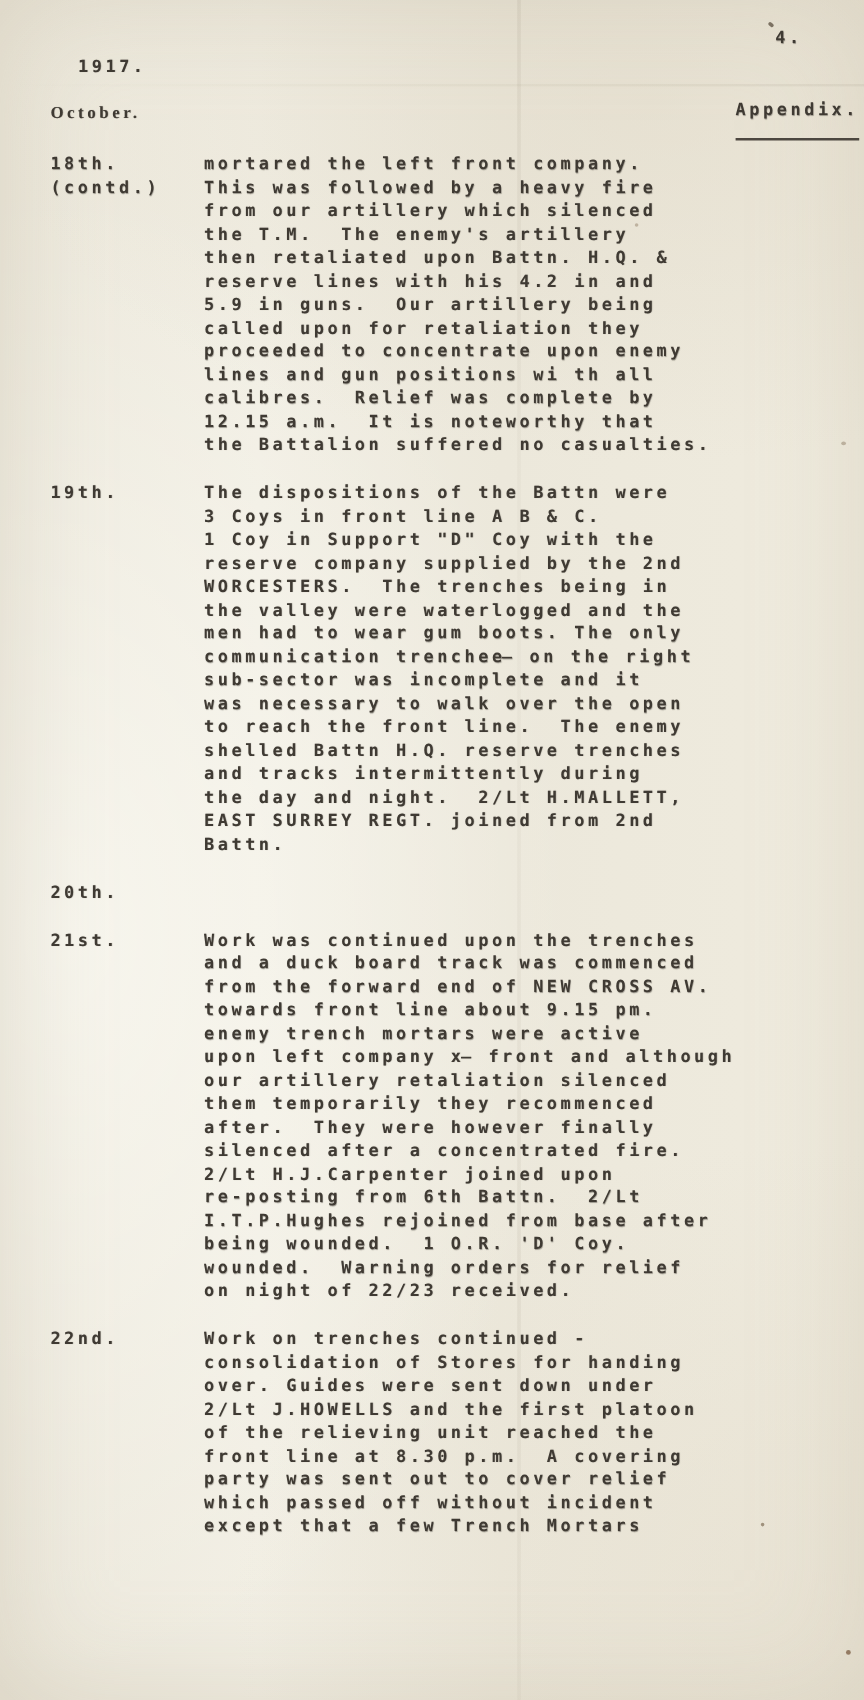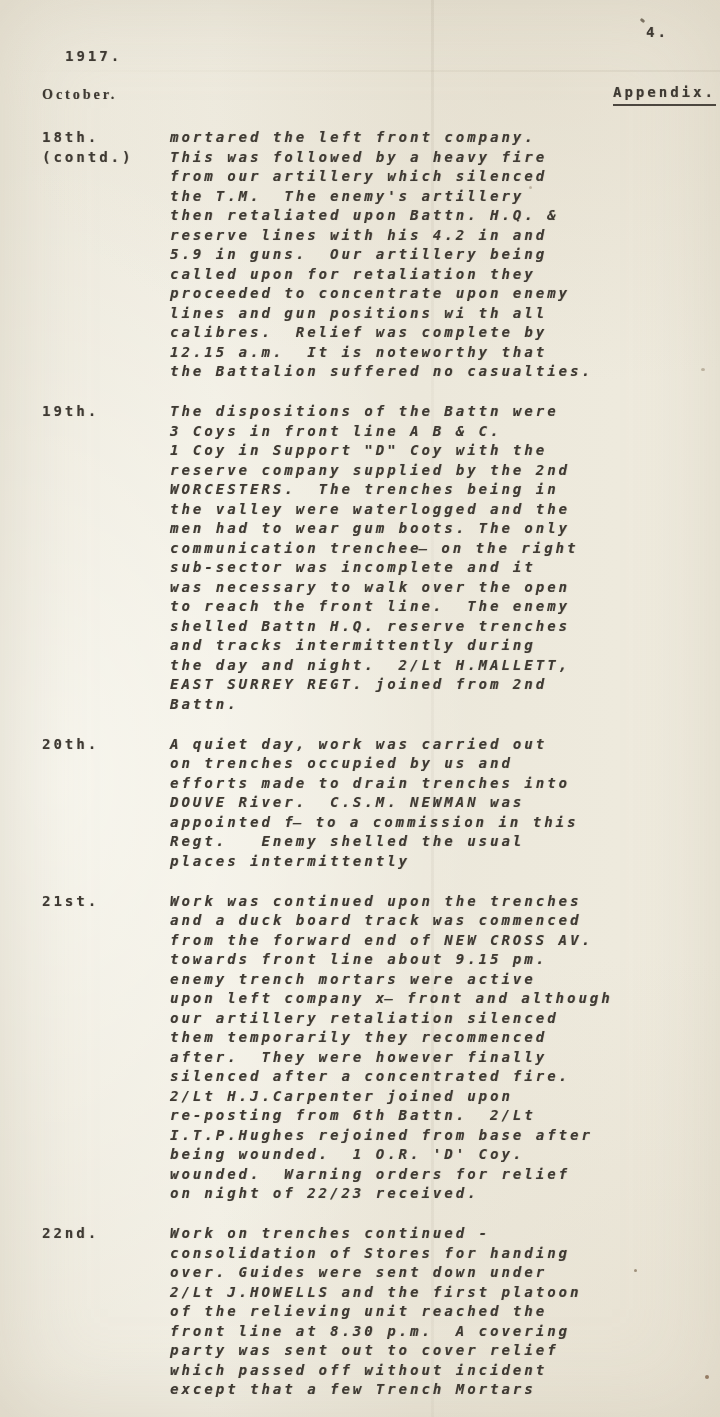--- a/index.html
+++ b/index.html
@@ -30,26 +30,26 @@
     position: absolute; left: 0; right: 0; top: 70px; height: 2px;
     background: linear-gradient(90deg, rgba(120,108,88,0.0), rgba(120,108,88,0.06) 55%, rgba(120,108,88,0.09) 90%);
   }
   .speck { position: absolute; border-radius: 50%; }
   .page-number { position: absolute; top: 23px; left: 646px; }
   .year       { position: absolute; top: 47px; left: 42px; margin-left: 23px; }
   .month      { position: absolute; top: 85px; left: 42px; font-family: Liberation Serif, serif; }
   .appendix   {
     position: absolute; top: 83px; left: 613px;
     border-bottom: 2.5px solid rgba(63,58,51,0.92);
-    padding-bottom: 1px;
+    padding-bottom: 12px;
   }
   .entries { position: absolute; top: 128px; left: 0; width: 720px; padding-left: 42px; box-sizing: border-box; }
   .entry { display: flex; align-items: flex-start; margin-bottom: 20.5px; }
   .entry-date { width: 128px; flex: 0 0 128px; white-space: pre; }
-  .entry-body { white-space: pre; font-style: italic; }
+  .entry-body { white-space: pre; }
 </style>
 </head>
 <body>
 
 <div class="page">
 
   <div class="crease-v"></div>
   <div class="crease-h"></div>
 
   <div class="speck" style="left:640px; top:19px; width:5px; height:3px; background:rgba(90,78,62,0.75); transform:rotate(40deg); border-radius:2px;"></div>
@@ -98,27 +98,20 @@
 to reach the front line.  The enemy
 shelled Battn H.Q. reserve trenches
 and tracks intermittently during
 the day and night.  2/Lt H.MALLETT,
 EAST SURREY REGT. joined from 2nd
 Battn.</div>
     </div>
 
     <div class="entry">
       <div class="entry-date">20th.</div>
-      <div class="entry-body">A quiet day, work was carried out
-on trenches occupied by us and
-efforts made to drain trenches into
-DOUVE River.  C.S.M. NEWMAN was
-appointed f̶ to a commission in this
-Regt.   Enemy shelled the usual
-places intermittently</div>
     </div>
 
     <div class="entry">
       <div class="entry-date">21st.</div>
       <div class="entry-body">Work was continued upon the trenches
 and a duck board track was commenced
 from the forward end of NEW CROSS AV.
 towards front line about 9.15 pm.
 enemy trench mortars were active
 upon left company x̶ front and although

